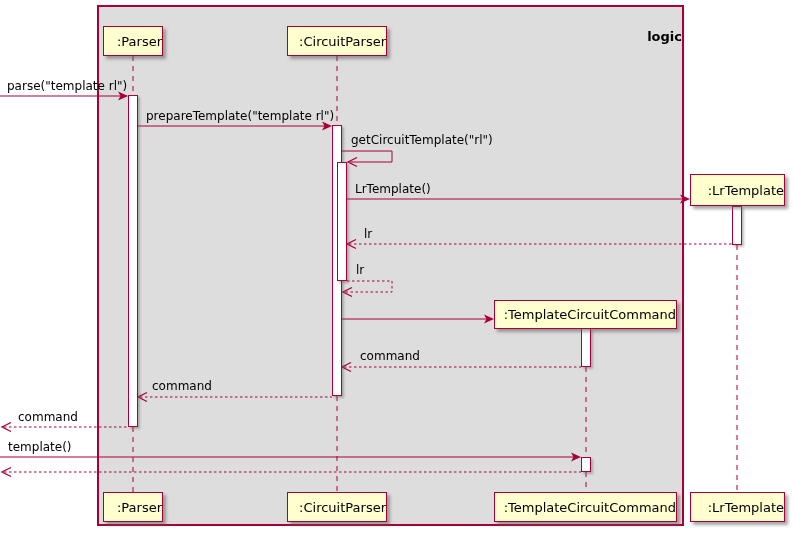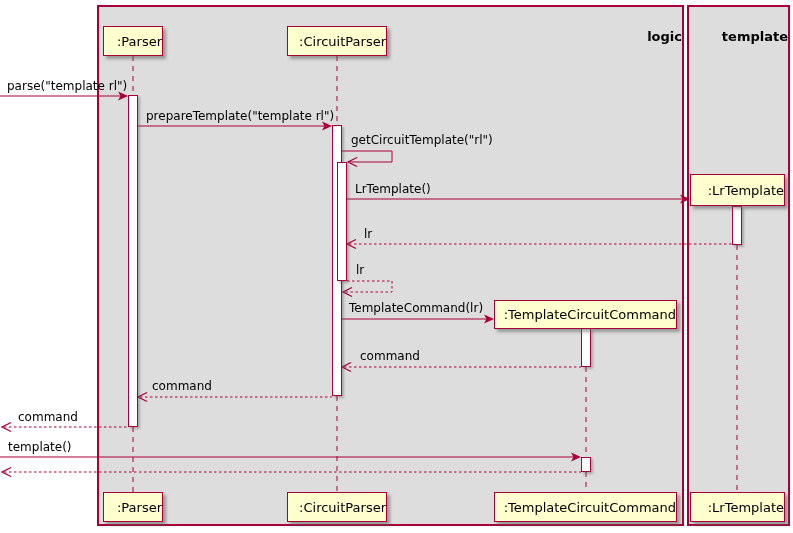--- a/index.html
+++ b/index.html
@@ -55,23 +55,20 @@
     white-space: nowrap;
   }
 </style>
 </head>
 <body>
 
 <div class="canvas">
 
   <div class="frame" style="left:97px; top:5px; width:587px; height:521px;">
     <div class="frame-label">logic</div>
-  </div>
-  <div class="frame" style="left:687px; top:5px; width:103px; height:521px;">
-    <div class="frame-label">template</div>
   </div>
 
   <svg class="overlay" width="793" height="533" viewBox="0 0 793 533">
 
     <path class="lifeline" d="M133 56 V95 M133 427 V492"></path>
     <path class="lifeline" d="M337 56 V125 M337 396 V492"></path>
     <path class="lifeline" d="M586 367 V457 M586 472 V492"></path>
     <path class="lifeline" d="M737 204 V209 M737 245 V492"></path>
 
     <g>
@@ -166,19 +163,18 @@
   <div class="pbox" style="left:690px; top:492px; width:95px;  height:30px;">
     <span>:LrTemplate</span>
   </div>
 
   <div class="mlabel" style="left:7px;   top:79px;">parse("template rl")</div>
   <div class="mlabel" style="left:146px; top:109px;">prepareTemplate("template rl")</div>
   <div class="mlabel" style="left:351px; top:133px;">getCircuitTemplate("rl")</div>
   <div class="mlabel" style="left:355px; top:182px;">LrTemplate()</div>
   <div class="mlabel" style="left:364px; top:227px;">lr</div>
   <div class="mlabel" style="left:356px; top:263px;">lr</div>
-  <div class="mlabel" style="left:349px; top:301px;">TemplateCommand(lr)</div>
   <div class="mlabel" style="left:360px; top:349px;">command</div>
   <div class="mlabel" style="left:152px; top:379px;">command</div>
   <div class="mlabel" style="left:18px;  top:410px;">command</div>
   <div class="mlabel" style="left:8px;   top:440px;">template()</div>
 
 </div>
 
 </body></html>

